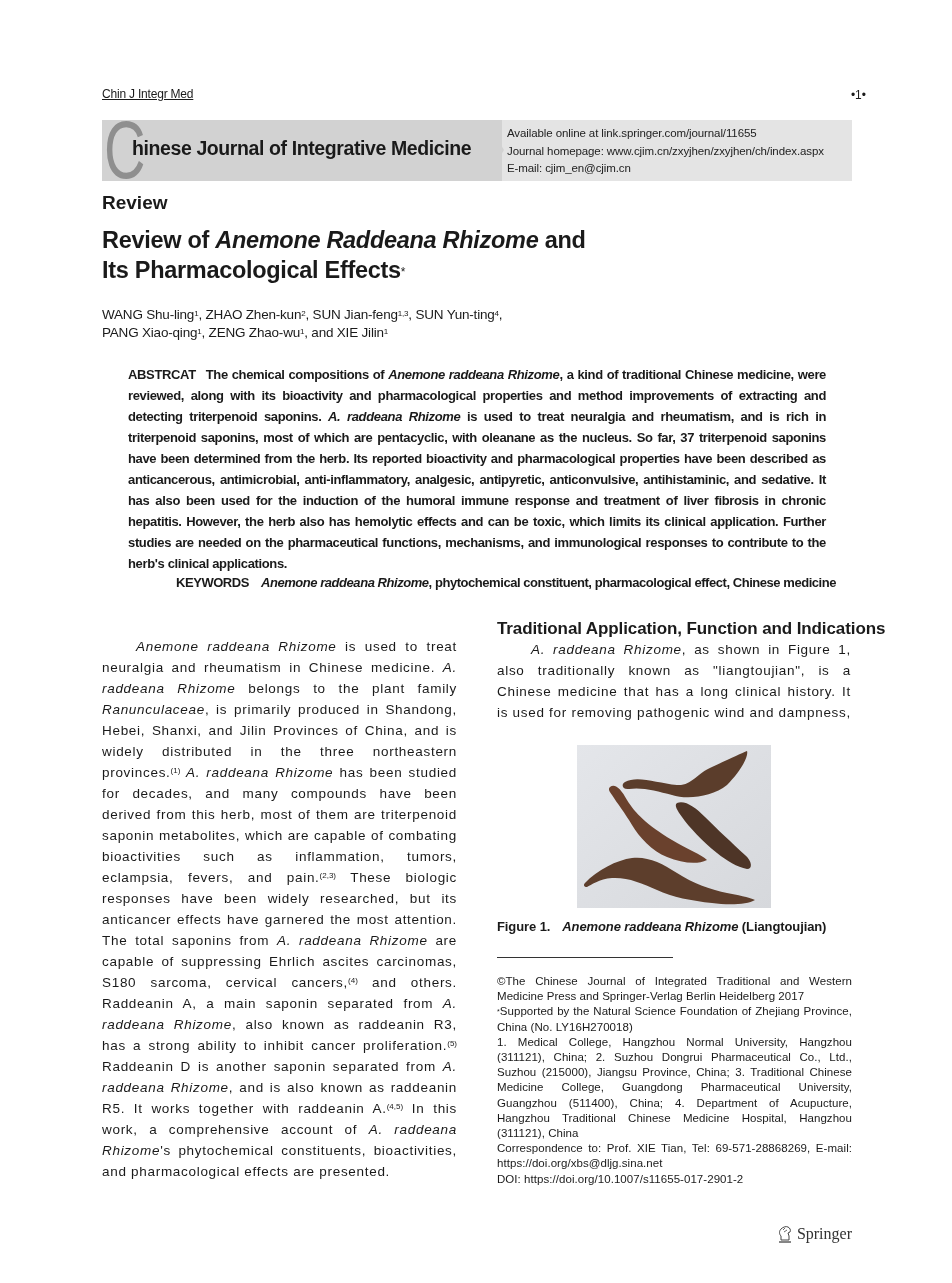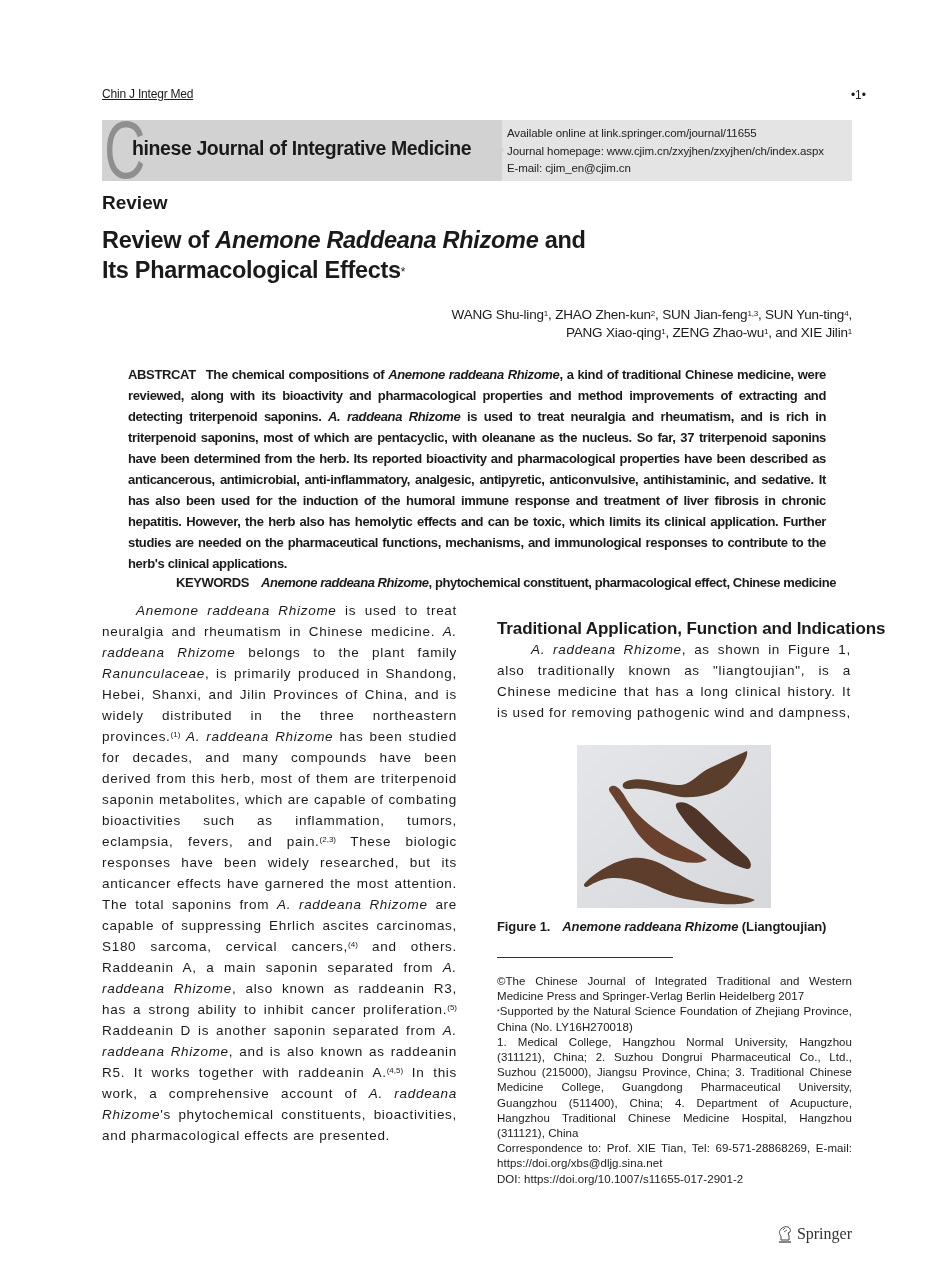--- a/index.html
+++ b/index.html
@@ -11,28 +11,28 @@
   .banner-left { position: absolute; left: 0; top: 0; height: 61px; width: 400px; background: #d2d2d2; }
   .banner-arrow { position: absolute; left: 384px; top: 0; width: 0; height: 0; border-top: 30.5px solid transparent; border-bottom: 30.5px solid transparent; border-left: 18px solid #d2d2d2; }
   .banner-right { position: absolute; left: 384px; top: 0; right: 0; height: 61px; background: #e4e4e4; z-index: 0; }
   .banner-left, .banner-arrow { z-index: 1; }
   .banner-c { position: absolute; left: 2px; top: -6px; z-index: 2; font-size: 82px; line-height: 72px; color: #8f8f8f; font-family: "Liberation Sans", sans-serif; transform: scaleX(0.7); transform-origin: left top; }
   .banner-title { position: absolute; left: 30px; top: 17px; z-index: 3; font-size: 19.5px; font-weight: bold; letter-spacing: -0.4px; color: #1a1a1a; white-space: nowrap; }
   .banner-info { position: absolute; left: 405px; top: 5px; z-index: 3; font-size: 11.5px; line-height: 17.5px; color: #222; white-space: nowrap; letter-spacing: -0.1px; }
   .section-label { left: 102px; top: 192px; font-size: 19px; font-weight: bold; }
   .title { left: 102px; width: 750px; top: 225px; text-align: left; font-size: 23.5px; font-weight: bold; line-height: 30px; letter-spacing: -0.3px; }
   .title sup { font-size: 12px; font-weight: normal; vertical-align: top; position: relative; top: 2px; }
-  .authors { left: 102px; width: 750px; top: 306px; text-align: right; font-size: 13.5px; line-height: 18px; letter-spacing: -0.2px; }
+  .authors { left: 102px; width: 750px; top: 306px; text-align: left; font-size: 13.5px; line-height: 18px; letter-spacing: -0.2px; }
   .authors sup { font-size: 8px; vertical-align: top; position: relative; top: -1px; }
   .abstract { left: 128px; width: 698px; top: 364px; font-size: 13px; line-height: 21px; font-weight: bold; text-align: justify; letter-spacing: -0.35px; }
   .abstract .label { font-weight: 900; margin-right: 10px; }
   .keywords { left: 128px; width: 720px; top: 575px; font-size: 13px; font-weight: bold; letter-spacing: -0.45px; white-space: nowrap; }
   .keywords .label { margin-right: 12px; padding-left: 48px; }
   .col { font-size: 13.5px; line-height: 21px; text-align: justify; letter-spacing: 0.7px; }
-  .col-left { left: 102px; width: 355px; top: 600px; }
+  .col-left { left: 102px; width: 355px; top: 636px; }
   .col-left p { margin: 0; text-indent: 34px; }
   .col sup { font-size: 8px; vertical-align: top; position: relative; top: -2px; letter-spacing: 0; }
   .col-right-heading { left: 497px; top: 619px; font-size: 17px; font-weight: bold; letter-spacing: -0.1px; white-space: nowrap; }
   .col-right { left: 497px; width: 354px; top: 639px; }
   .col-right p { margin: 0; text-indent: 34px; }
   .figure { left: 577px; top: 745px; width: 194px; height: 163px; background: #dfe1e6; overflow: hidden; }
   .fig-caption { left: 497px; top: 919px; font-size: 13px; font-weight: bold; white-space: nowrap; letter-spacing: -0.1px; }
   .fig-caption .cap-label { margin-right: 12px; }
   .footnote-rule { left: 497px; top: 957px; width: 176px; height: 0; border-top: 1px solid #333; }
   .footnotes { left: 497px; width: 355px; top: 974px; font-size: 11.5px; line-height: 15.2px; text-align: justify; letter-spacing: 0.05px; }

